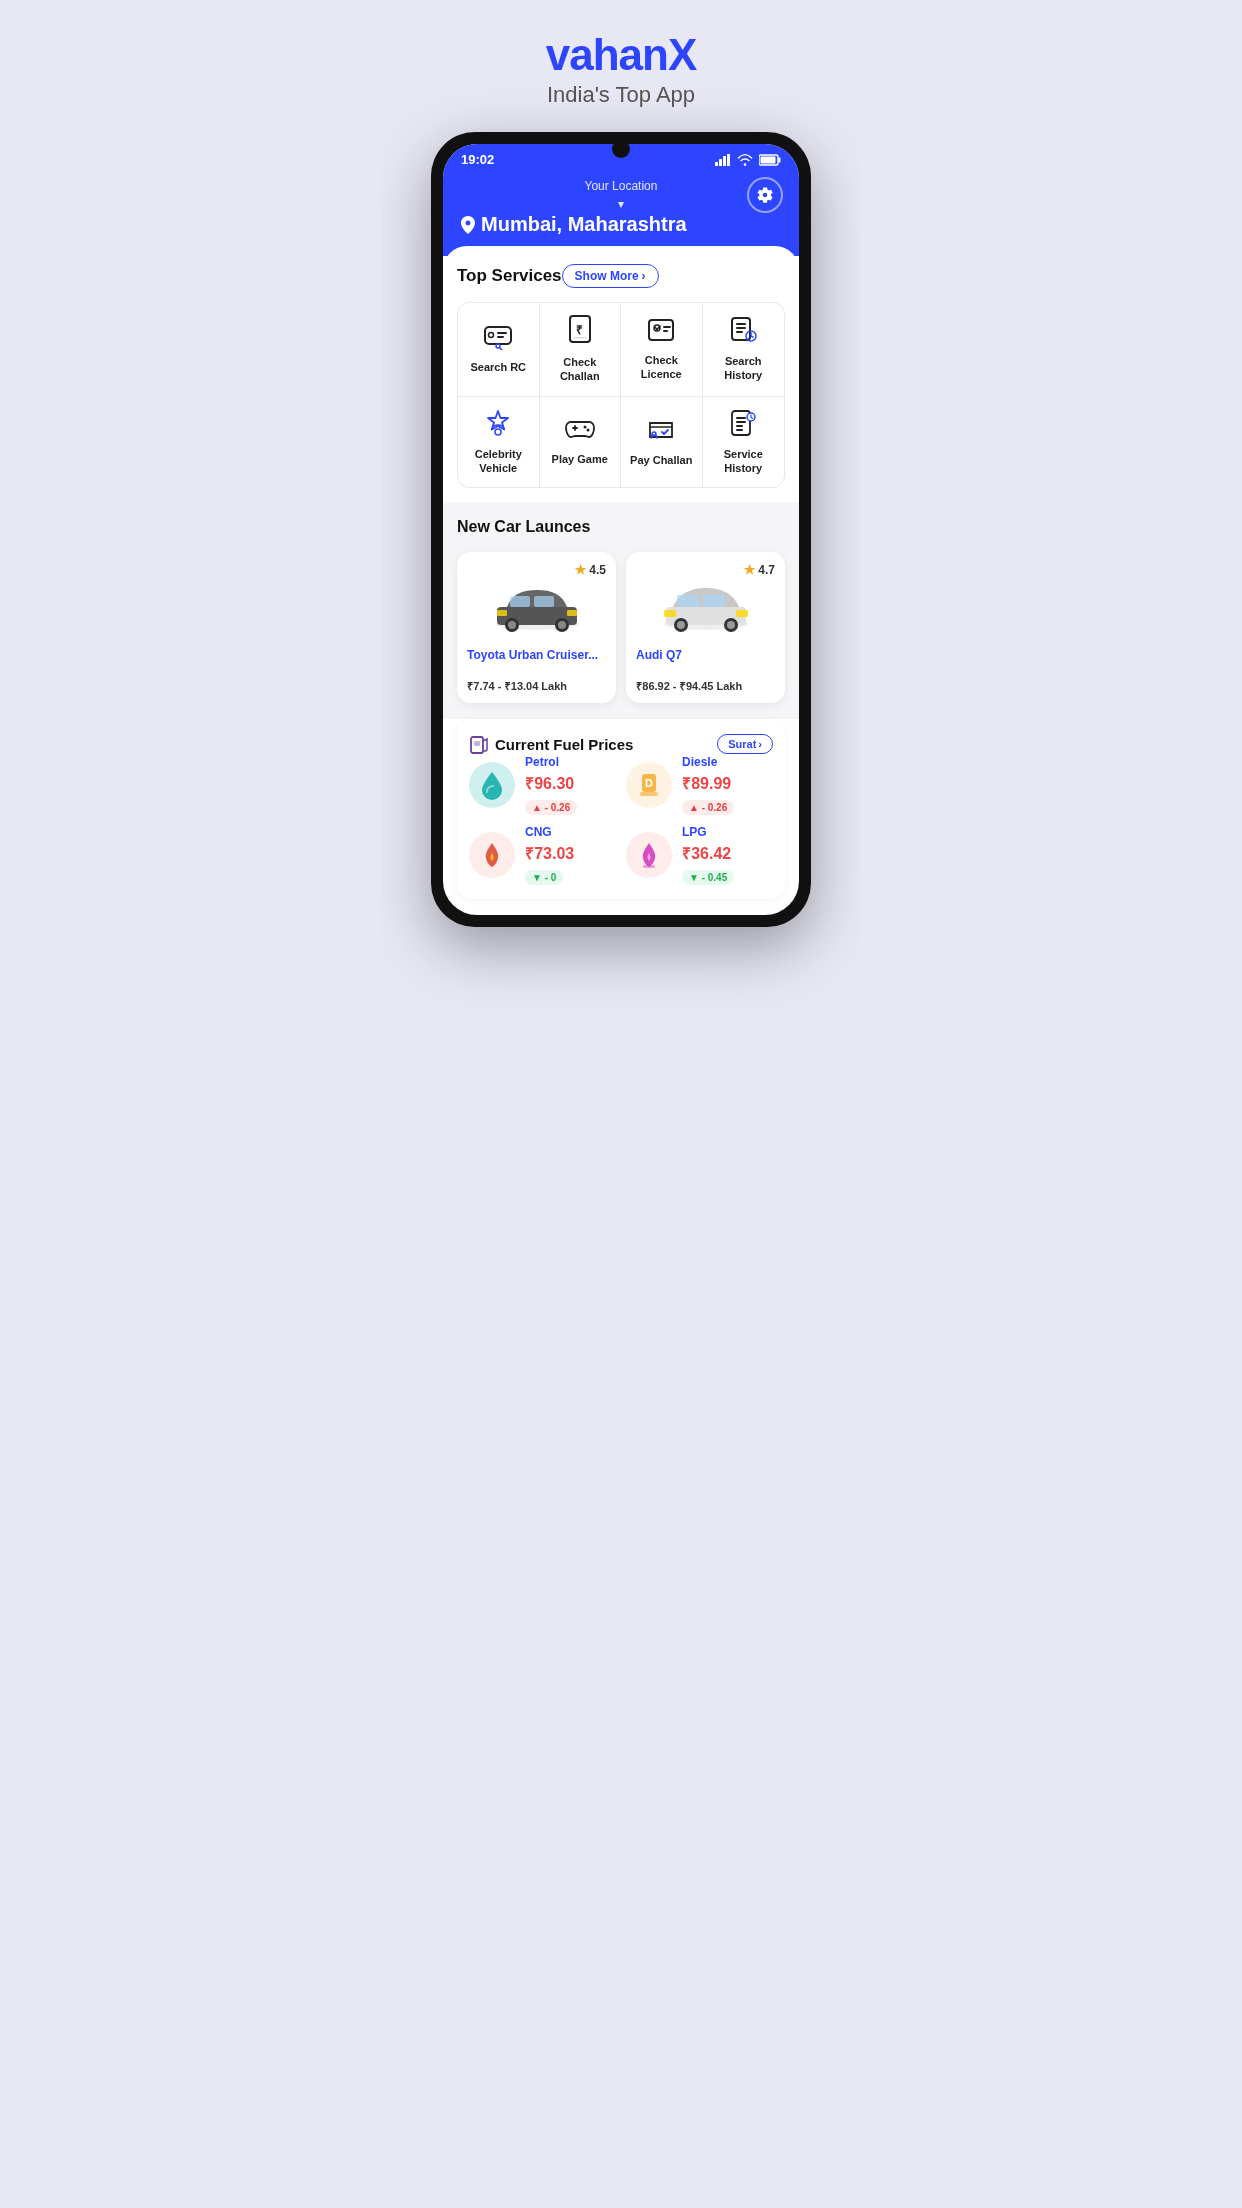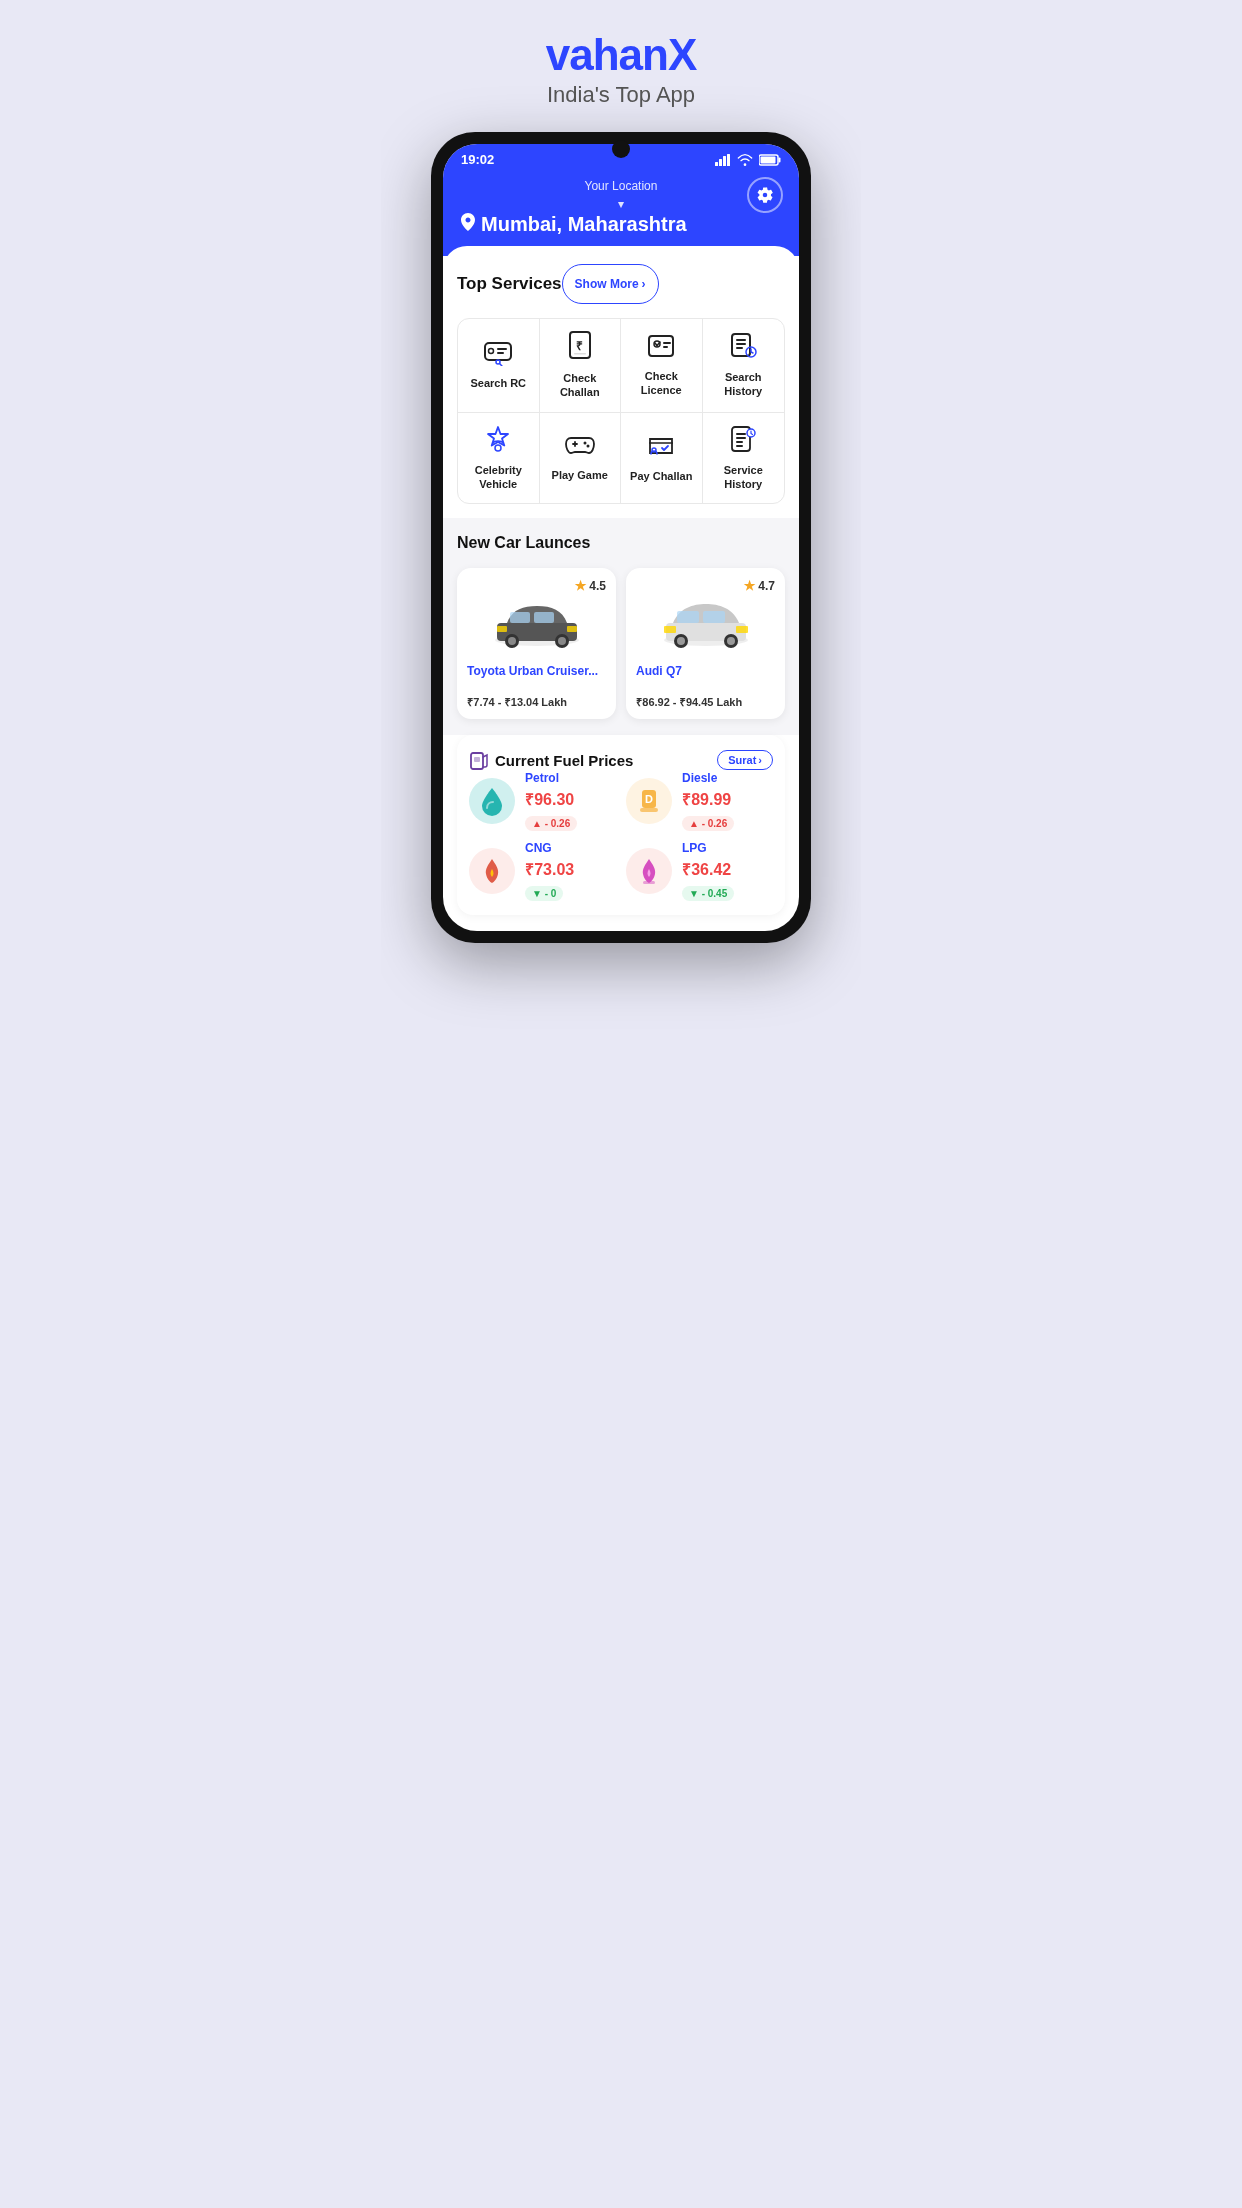--- a/index.html
+++ b/index.html
@@ -84,20 +84,21 @@
       display: flex;
       align-items: center;
       gap: 4px;
       flex-direction: column;
     }
     .location-city {
       font-size: 20px;
       font-weight: 700;
       margin-top: 2px;
       display: flex;
+      align-items: center;
       gap: 6px;
     }
     .settings-btn {
       position: absolute;
       right: 16px;
       top: 6px;
       width: 36px;
       height: 36px;
       border-radius: 50%;
       border: 2px solid rgba(255,255,255,0.5);
@@ -134,21 +135,21 @@
       margin-bottom: 14px;
     }
     .services-title {
       font-size: 17px;
       font-weight: 800;
       color: #111;
     }
     .show-more-btn {
       border: 1.5px solid #2d45ff;
       border-radius: 20px;
-      padding: 12px 12px;
+      padding: 4px 12px;
       font-size: 12px;
       color: #2d45ff;
       font-weight: 600;
       cursor: pointer;
       display: flex;
       align-items: center;
       gap: 3px;
       background: #fff;
     }
 

